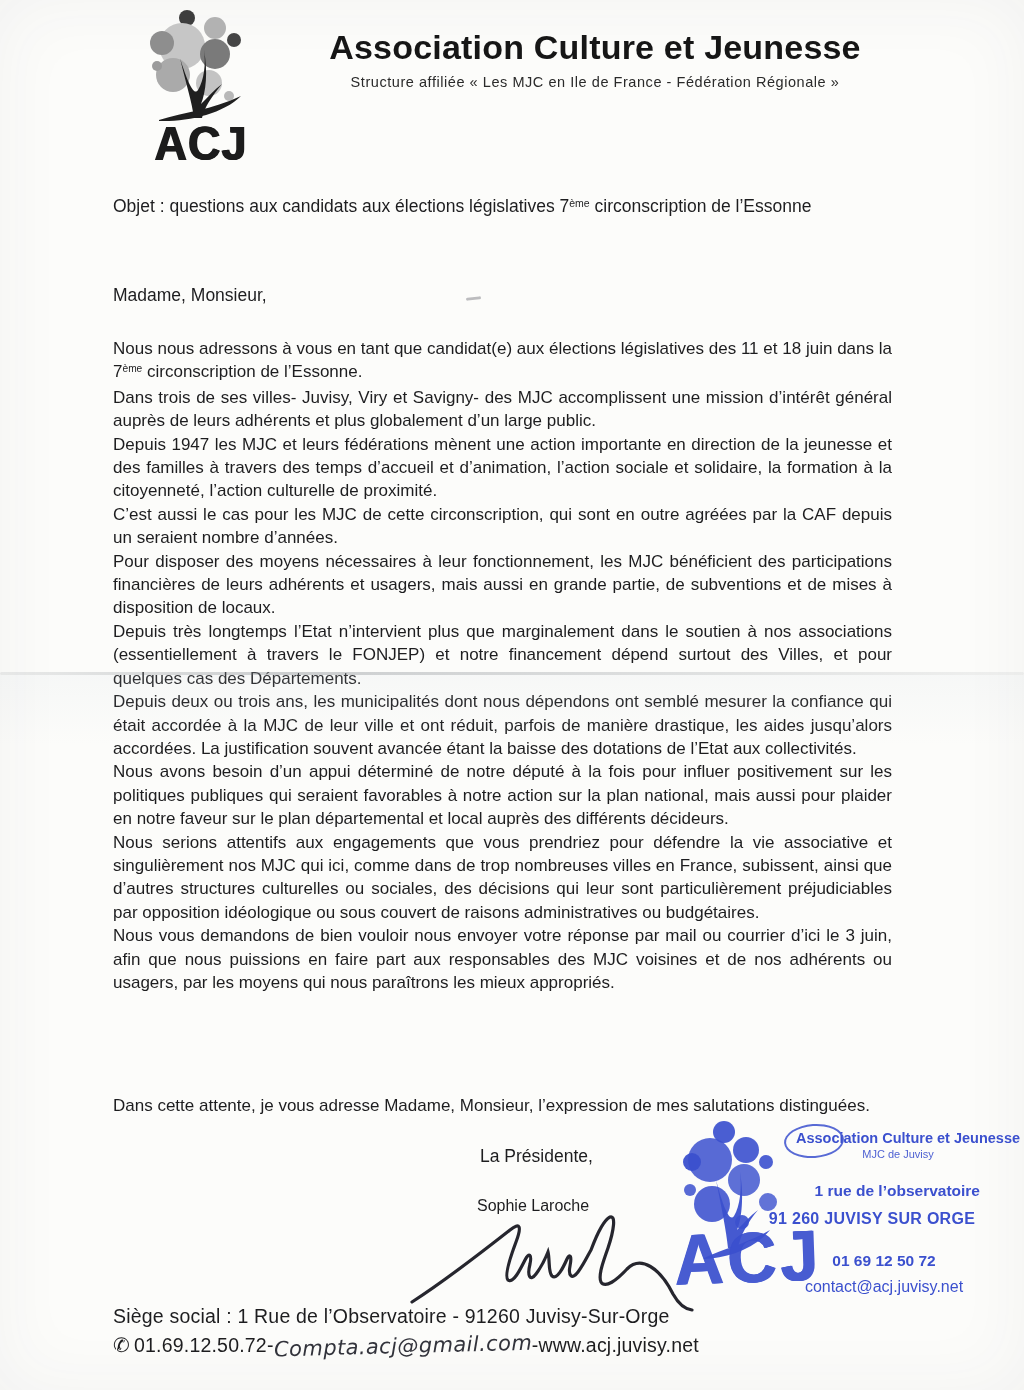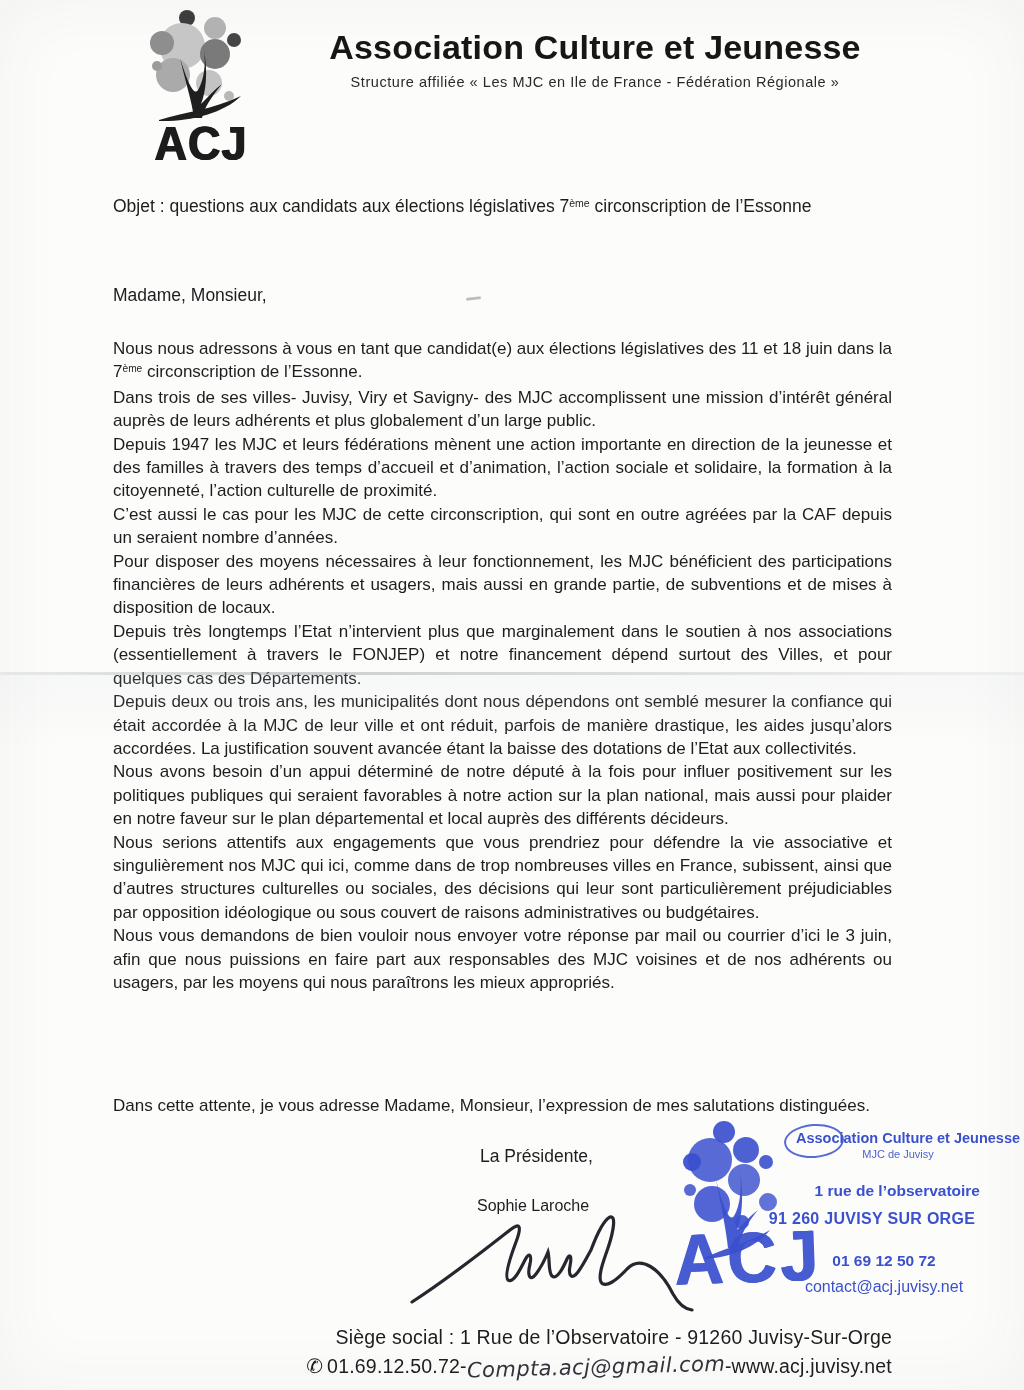--- a/index.html
+++ b/index.html
@@ -60,21 +60,21 @@
   .stamp-sub  { font-size:11px; margin-top:2px; opacity:0.9; }
   .stamp-addr1 { font-size:15.5px; font-weight:bold; margin-top:22px; transform:translateX(-26px);text-align:right; }
   .stamp-addr2 { font-size:16px; font-weight:bold; margin-top:10px; letter-spacing:0.3px; transform:translateX(-26px); }
   .stamp-contact { margin-top:24px; transform:translateX(-14px); }
   .stamp-phone { font-size:15.5px; font-weight:bold; }
   .stamp-email { font-size:16px; margin-top:8px; }
   .stamp-ellipse { position:absolute; left:116px; top:8px; width:56px; height:30px;
     border:2.5px solid #3b50ce; border-radius:50%; opacity:0.85; transform:rotate(-4deg); }
 
   
-  .footer { position:absolute; left:113px; top:1305px; width:779px; text-align:right;margin-top:21px; }
+  .footer { position:absolute; left:113px; top:1305px; width:779px; text-align:left; }
   .footer-line1 { font-size:19.5px; letter-spacing:0.2px; }
   .footer-line2 { font-size:19.5px; margin-top:5px; letter-spacing:0.2px; }
   .phone-icon { font-family:"DejaVu Sans", sans-serif; font-size:20px; margin-right:4px; }
   .handwritten {
     display:inline-block; font-family:"DejaVu Sans", sans-serif; font-style:italic;
     font-size:21px; letter-spacing:0.4px; color:#32333b;
     transform:rotate(-1.5deg) translateY(1px);
   }
 </style>
 </head>

